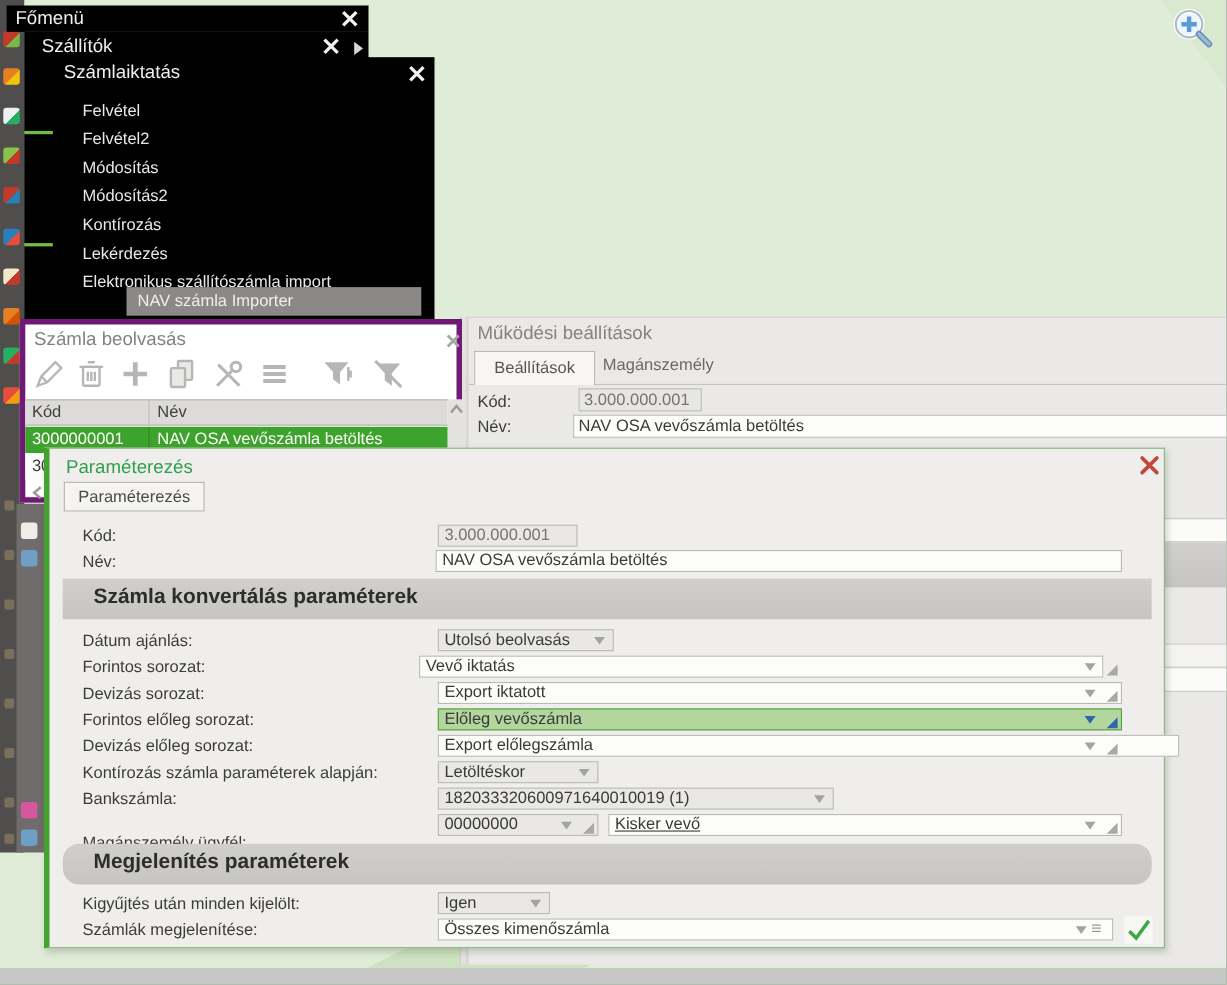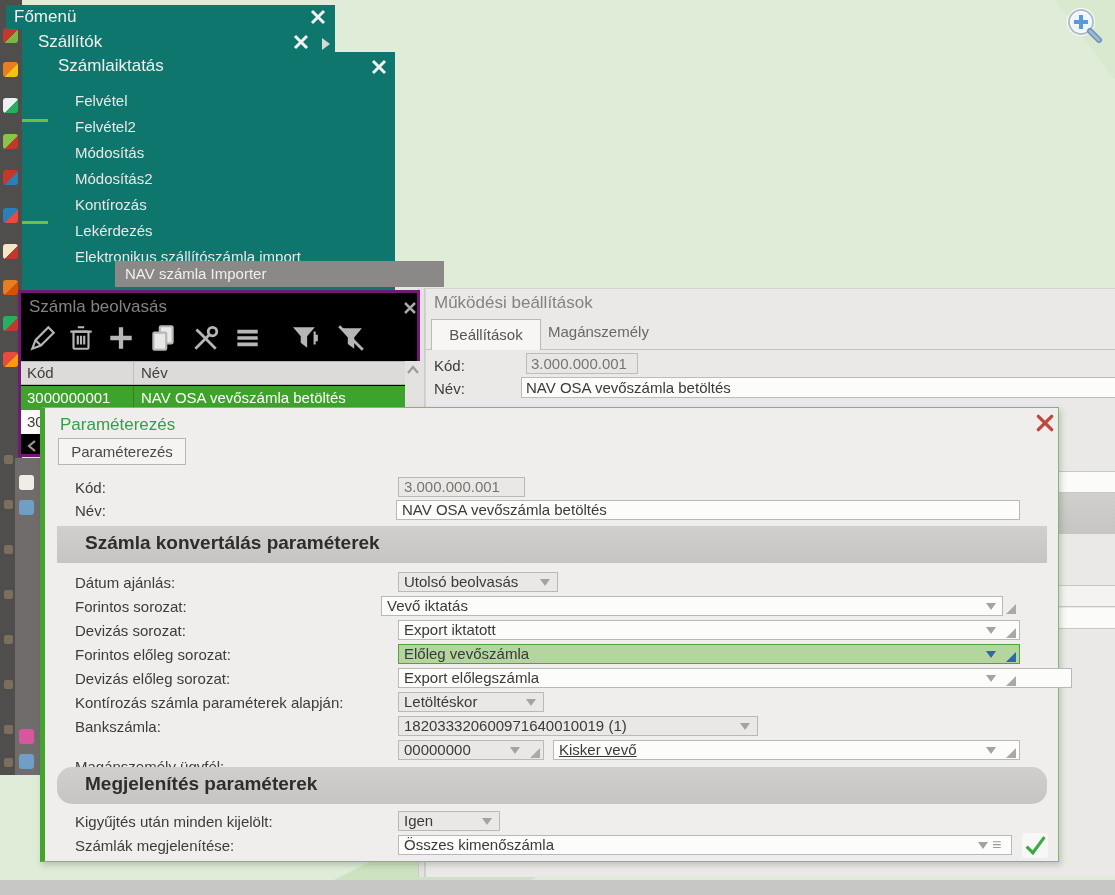--- a/index.html
+++ b/index.html
@@ -15,30 +15,30 @@
     clip-path:polygon(100% 0,20% 0,100% 100%)}
   .bottom-bar{left:0;top:880px;width:1115px;height:15px;background:#c7c7c5}
 
   
   .rail{left:0;top:0;width:22px;height:775px;background:#504e4d;z-index:1}
   .rail-icon{position:absolute;left:3px;width:15px;height:15px;border-radius:3px}
   .rail-icon.faint{width:9px;height:9px;left:4px;opacity:.55;border-radius:2px}
   .green-tick{height:3px;background:#72bd45;z-index:6}
 
   
-  .mwin{background:#0f766e;z-index:2}
+  .mwin{background:#000000;z-index:2}
   .mtitle{position:absolute;color:#f0efed;font-size:17px;white-space:nowrap}
   .xbtn{position:absolute;width:18px;height:18px;cursor:pointer}
   .menu-item{position:absolute;left:27px;height:26px;line-height:26px;color:#e9e8e6;font-size:15px;white-space:nowrap;cursor:pointer}
   .menu-hl{position:absolute;background:#8b8987;cursor:pointer}
   .menu-hl span{position:absolute;left:10px;top:0;height:26px;line-height:26px;color:#f0efee;font-size:15px;white-space:nowrap}
   .subarrow{width:0;height:0;border-top:6px solid transparent;border-bottom:6px solid transparent;border-left:8px solid #d8d8d6;z-index:3}
 
   
-  .wbeol{left:18px;top:290px;width:402px;height:167px;background:#000000;border:3px solid #701a75;z-index:5}
+  .wbeol{left:18px;top:290px;width:402px;height:167px;background:#ffffff;border:5px solid #701a75;z-index:5}
   .wbeol .wtitle{position:absolute;left:8px;top:4px;font-size:17px;color:#85837f}
   .tb-icon{position:absolute;top:30px;width:32px;height:30px}
   .thead{position:absolute;left:0;top:68px;width:384px;height:24px;background:#dcdbd9;border-top:1px solid #b5b5b3;border-bottom:1px solid #b5b5b3;font-size:15px;color:#3f3f3d}
   .thead .c1{position:absolute;left:6px;top:2px}
   .thead .c2{position:absolute;left:120px;top:2px}
   .thead .div{position:absolute;left:112px;top:0;width:1px;height:22px;background:#c0c0be}
   .trow{position:absolute;left:0;width:384px;height:24px;font-size:15px}
   .trow .cell-kod{position:absolute;left:6px;top:3px;width:104px;white-space:nowrap;overflow:hidden}
   .trow .cell-nev{position:absolute;left:120px;top:3px;white-space:nowrap}
   .trow.sel{background:#3ea32c;color:#fdfdfb}
@@ -141,21 +141,21 @@
       </svg>
     <div id="szamlaiktatas-items">
         <div class="menu-item" style="top: 36px;">Felvétel</div>
         <div class="menu-item" style="top: 62px;">Felvétel2</div>
         <div class="menu-item" style="top: 88px;">Módosítás</div>
         <div class="menu-item" style="top: 114px;">Módosítás2</div>
         <div class="menu-item" style="top: 140px;">Kontírozás</div>
         <div class="menu-item" style="top: 166px;">Lekérdezés</div>
         <div class="menu-item" style="top: 192px;">Elektronikus szállítószámla import</div>
       </div>
-    <div class="menu-hl" style="left:67px;top:209px;width:329px;height:26px">
+    <div class="menu-hl" style="left:67px;top:209px;width:268px;height:26px">
       <span>NAV számla Importer</span>
     </div>
   </div>
 
   <div class="abs wbeol">
     <div class="wtitle">Számla beolvasás</div>
     <svg class="xbtn" style="left:380px;top:6px" viewBox="0 0 18 18">
         <path d="M4 4 L14 14 M14 4 L4 14" stroke="#a7a7a5" stroke-width="2.5" fill="none"></path>
       </svg>
 

